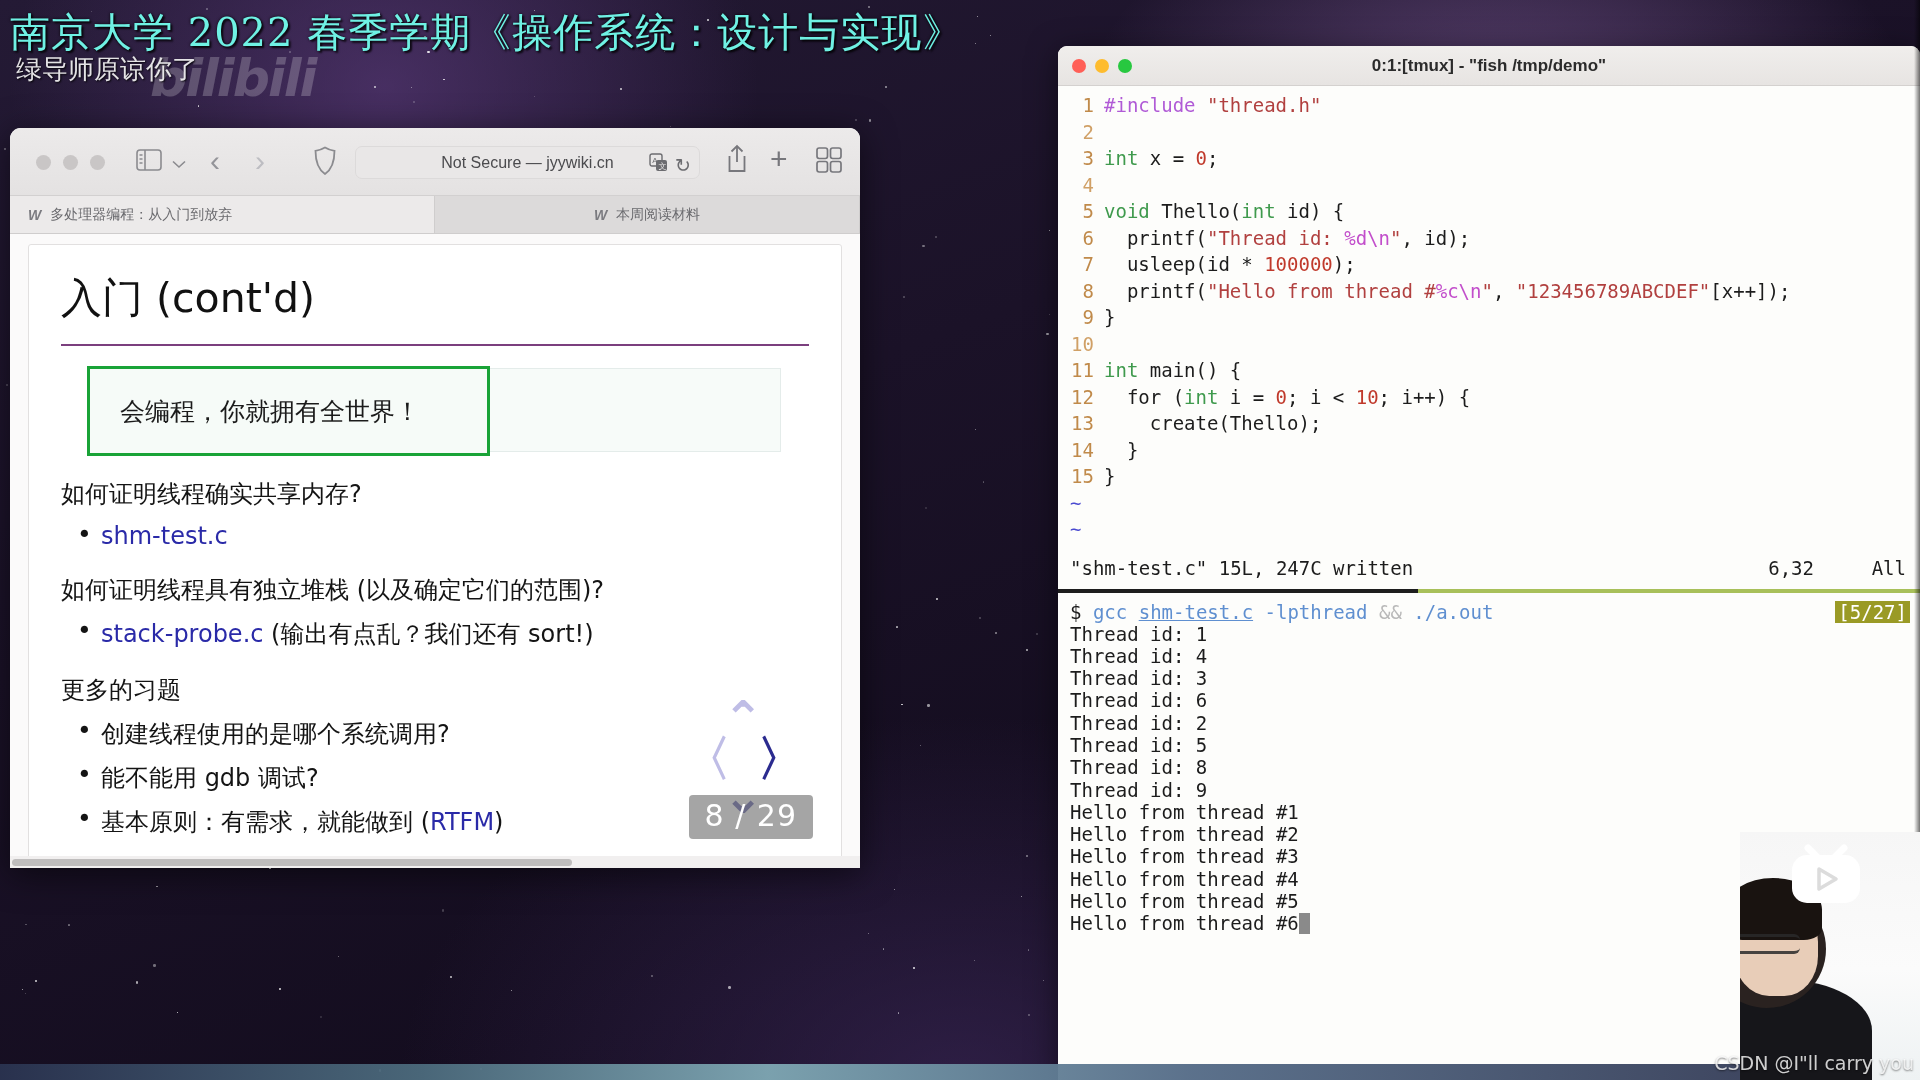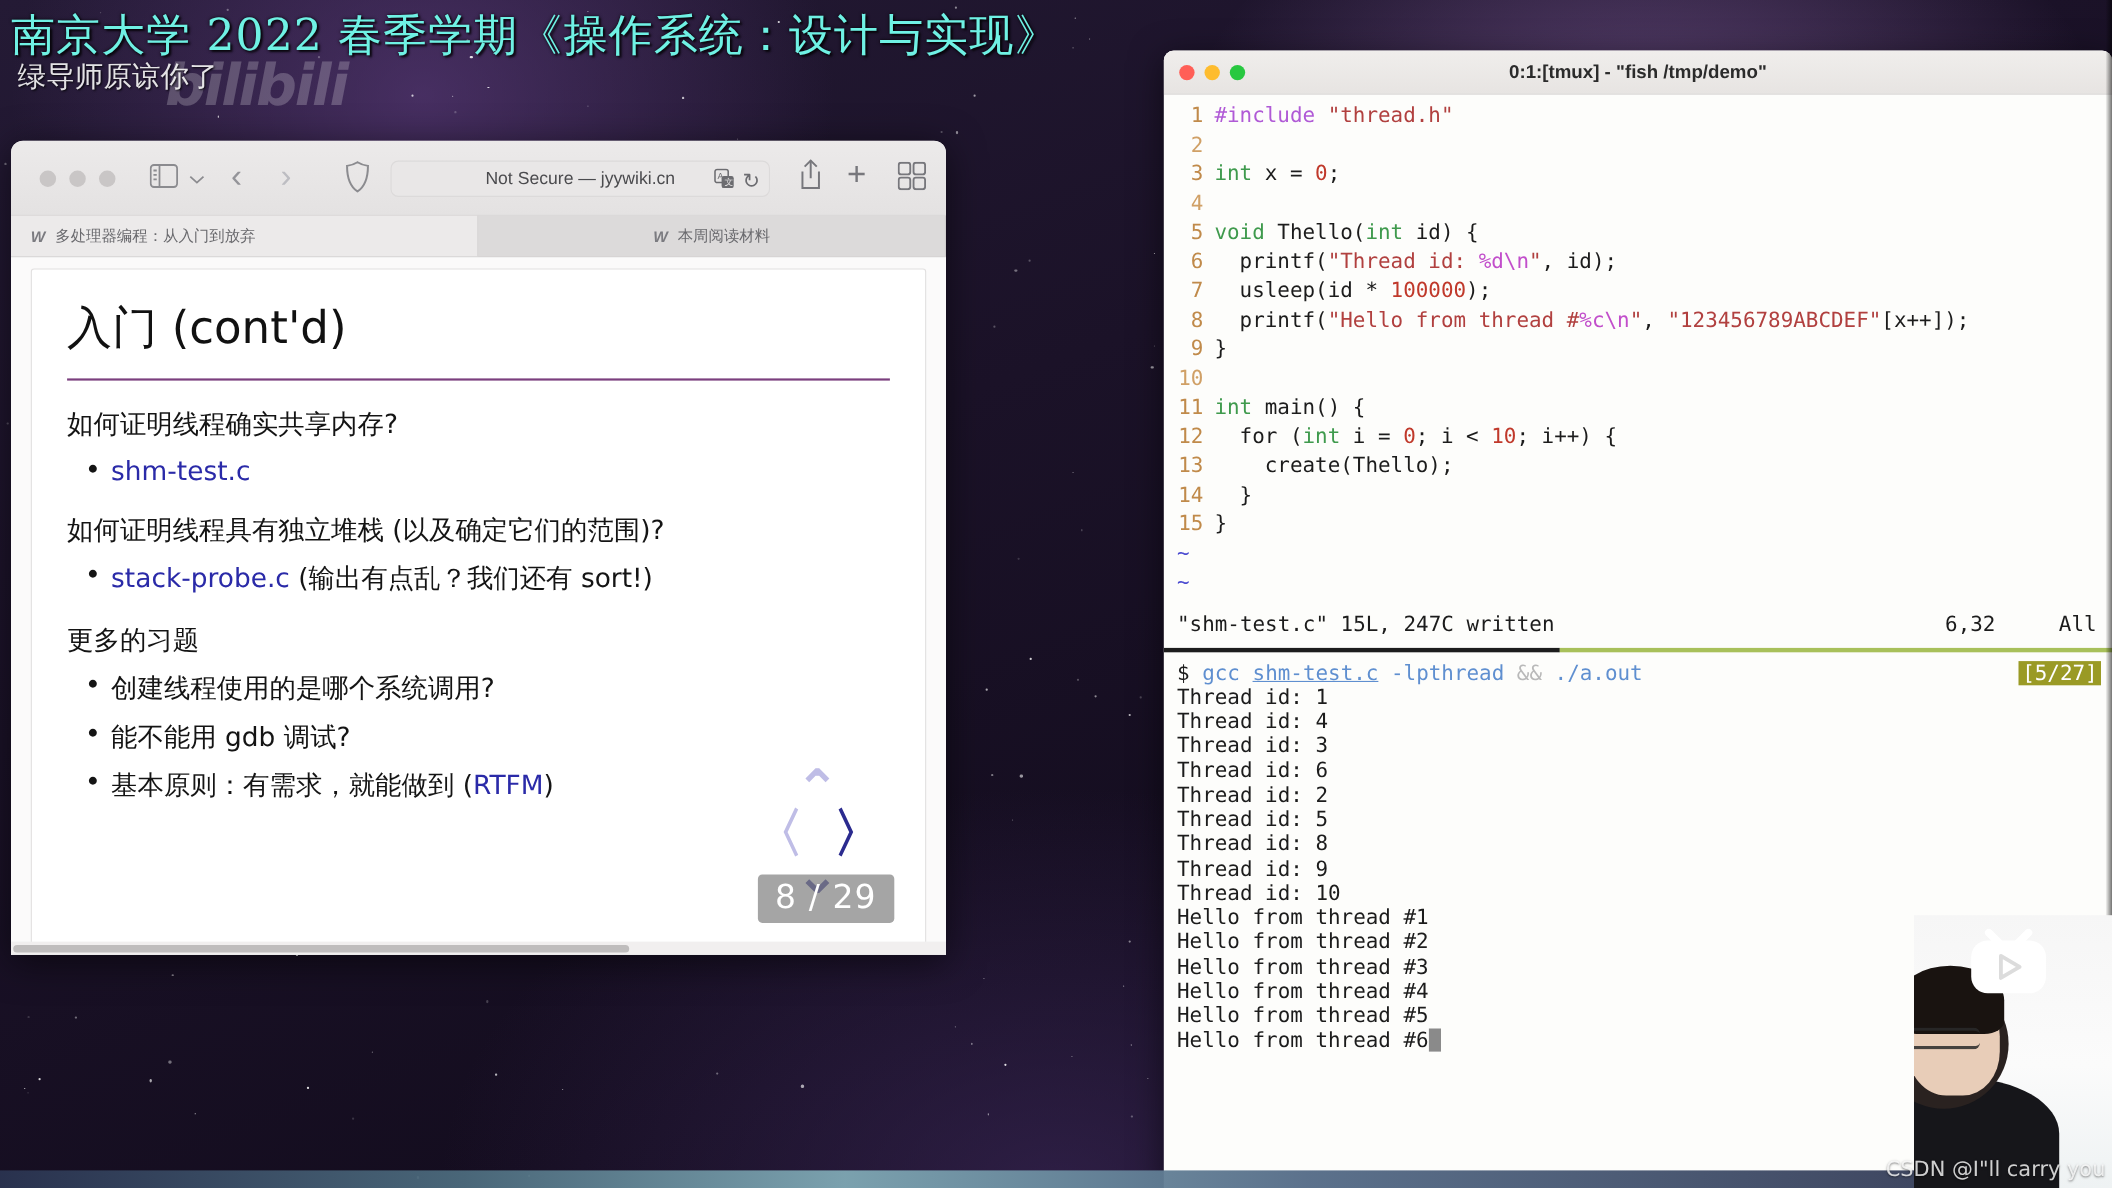--- a/index.html
+++ b/index.html
@@ -488,20 +488,26 @@
       <div class="tab active">
         <span class="favicon">W</span>
         <span>本周阅读材料</span>
       </div>
     </div>
 
     <div class="page">
       <div class="slide">
         <h1>入门 (cont'd)</h1>
 
+        <div class="quote-row">
+          <div class="quote-bg"></div>
+          <div class="quote-box">
+            <span>会编程，你就拥有全世界！</span>
+          </div>
+        </div>
 
         <p class="para">如何证明线程确实共享内存?</p>
         <ul class="bul">
           <li>
             <a class="lnk">shm-test.c</a>
           </li>
         </ul>
 
         <p class="para">如何证明线程具有独立堆栈 (以及确定它们的范围)?</p>
         <ul class="bul">
@@ -591,21 +597,20 @@
         </div>
         <div id="shellout">
             <div class="out-line">Thread id: 1</div>
             <div class="out-line">Thread id: 4</div>
             <div class="out-line">Thread id: 3</div>
             <div class="out-line">Thread id: 6</div>
             <div class="out-line">Thread id: 2</div>
             <div class="out-line">Thread id: 5</div>
             <div class="out-line">Thread id: 8</div>
             <div class="out-line">Thread id: 9</div>
-            <div class="out-line">Thread id: 10</div>
             <div class="out-line">Hello from thread #1</div>
             <div class="out-line">Hello from thread #2</div>
             <div class="out-line">Hello from thread #3</div>
             <div class="out-line">Hello from thread #4</div>
             <div class="out-line">Hello from thread #5</div>
           </div>
         <div class="out-line"><span>Hello from thread #6</span><span class="term-cursor"></span></div>
       </div>
     </div>
 

